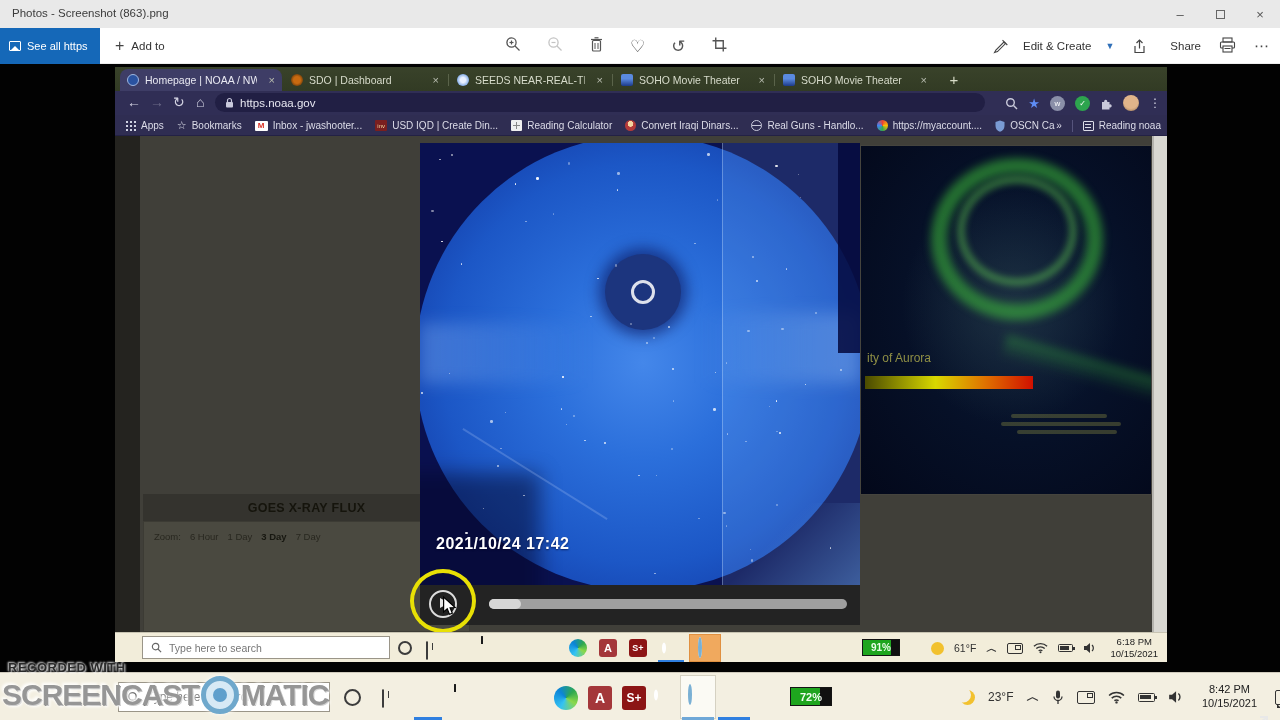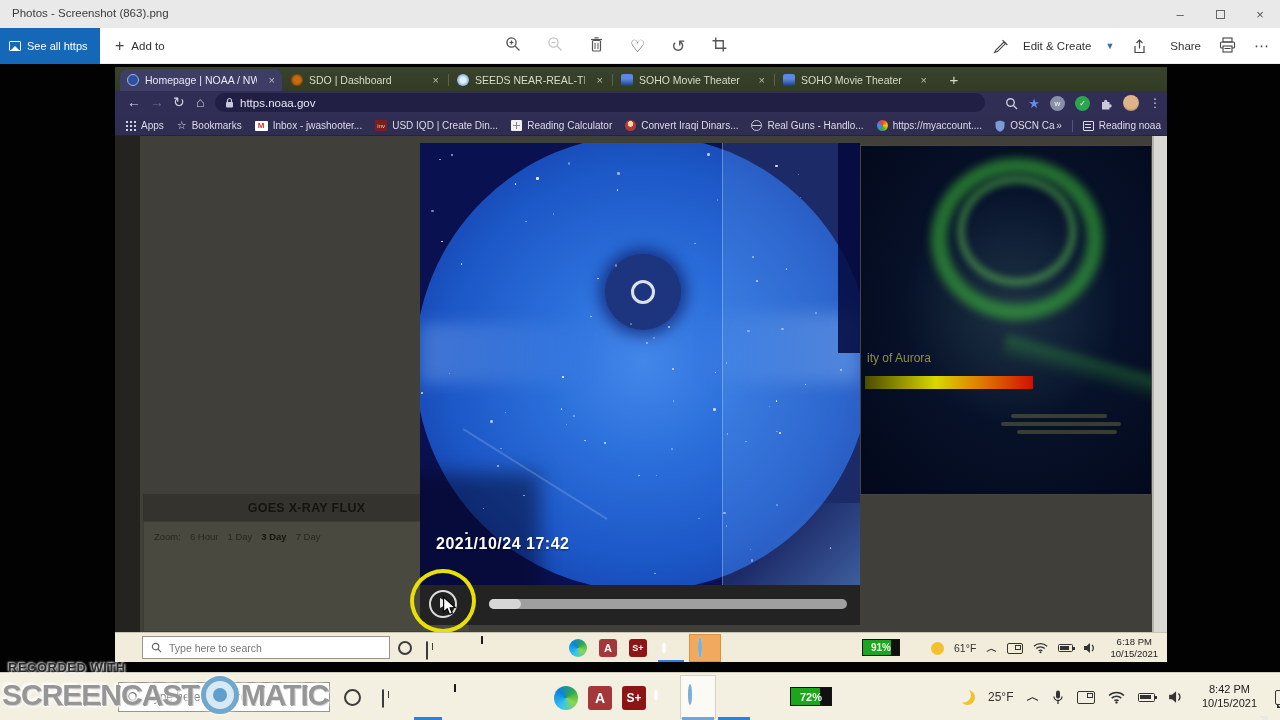--- a/index.html
+++ b/index.html
@@ -602,21 +602,21 @@
     <span class="a tile splus" style="left:622px;top:13px;width:24px;height:24px;font-size:12px">S+</span>
     <span class="a tile chromeic" style="left:654px;top:13px;width:24px;height:24px"></span>
     <span class="a hlbox" style="left:680px;top:2px;width:36px;height:44px"></span>
     <span class="a tile somlogo" style="left:686px;top:13px;width:24px;height:24px"></span>
     <span class="a ulbar" style="left:682px;top:44px;width:32px;background:#6fa8d8"></span>
     <span class="a tile photosic" style="left:722px;top:13px;width:24px;height:24px"></span>
     <span class="a ulbar" style="left:718px;top:44px;width:32px"></span>
     <span class="a battbadge" style="left:790px;top:14px;width:42px;height:19px;background:linear-gradient(to right,#1ea51e 72%,#101010 72%);color:#f2fdf2;font-size:11px">72%</span>
     <div class="tray" style="left:960px;top:0;height:48px;gap:13px">
       <span class="moonw"></span>
-      <span style="font-size:12px;color:#333">25°F</span>
+      <span style="font-size:12px;color:#333">23°F</span>
       <span class="chevup" style="font-size:13px">︿</span>
       <svg width="12" height="17" viewBox="0 0 12 16">
           <rect x="4" y="1" width="4" height="8" rx="2" fill="#333"></rect>
           <path d="M2 7 a4 4 0 0 0 8 0" fill="none" stroke="#333" stroke-width="1.3"></path>
           <line x1="6" y1="11.5" x2="6" y2="14.5" stroke="#333" stroke-width="1.3"></line>
         </svg>
       <span class="displayic" style="width:18px;height:13px"></span>
       <svg width="17" height="13" viewBox="0 0 16 12">
           <path d="M1 4.2 A10 10 0 0 1 15 4.2" fill="none" stroke="#333" stroke-width="1.4"></path>
           <path d="M3.5 6.6 A6.5 6.5 0 0 1 12.5 6.6" fill="none" stroke="#333" stroke-width="1.4"></path>

